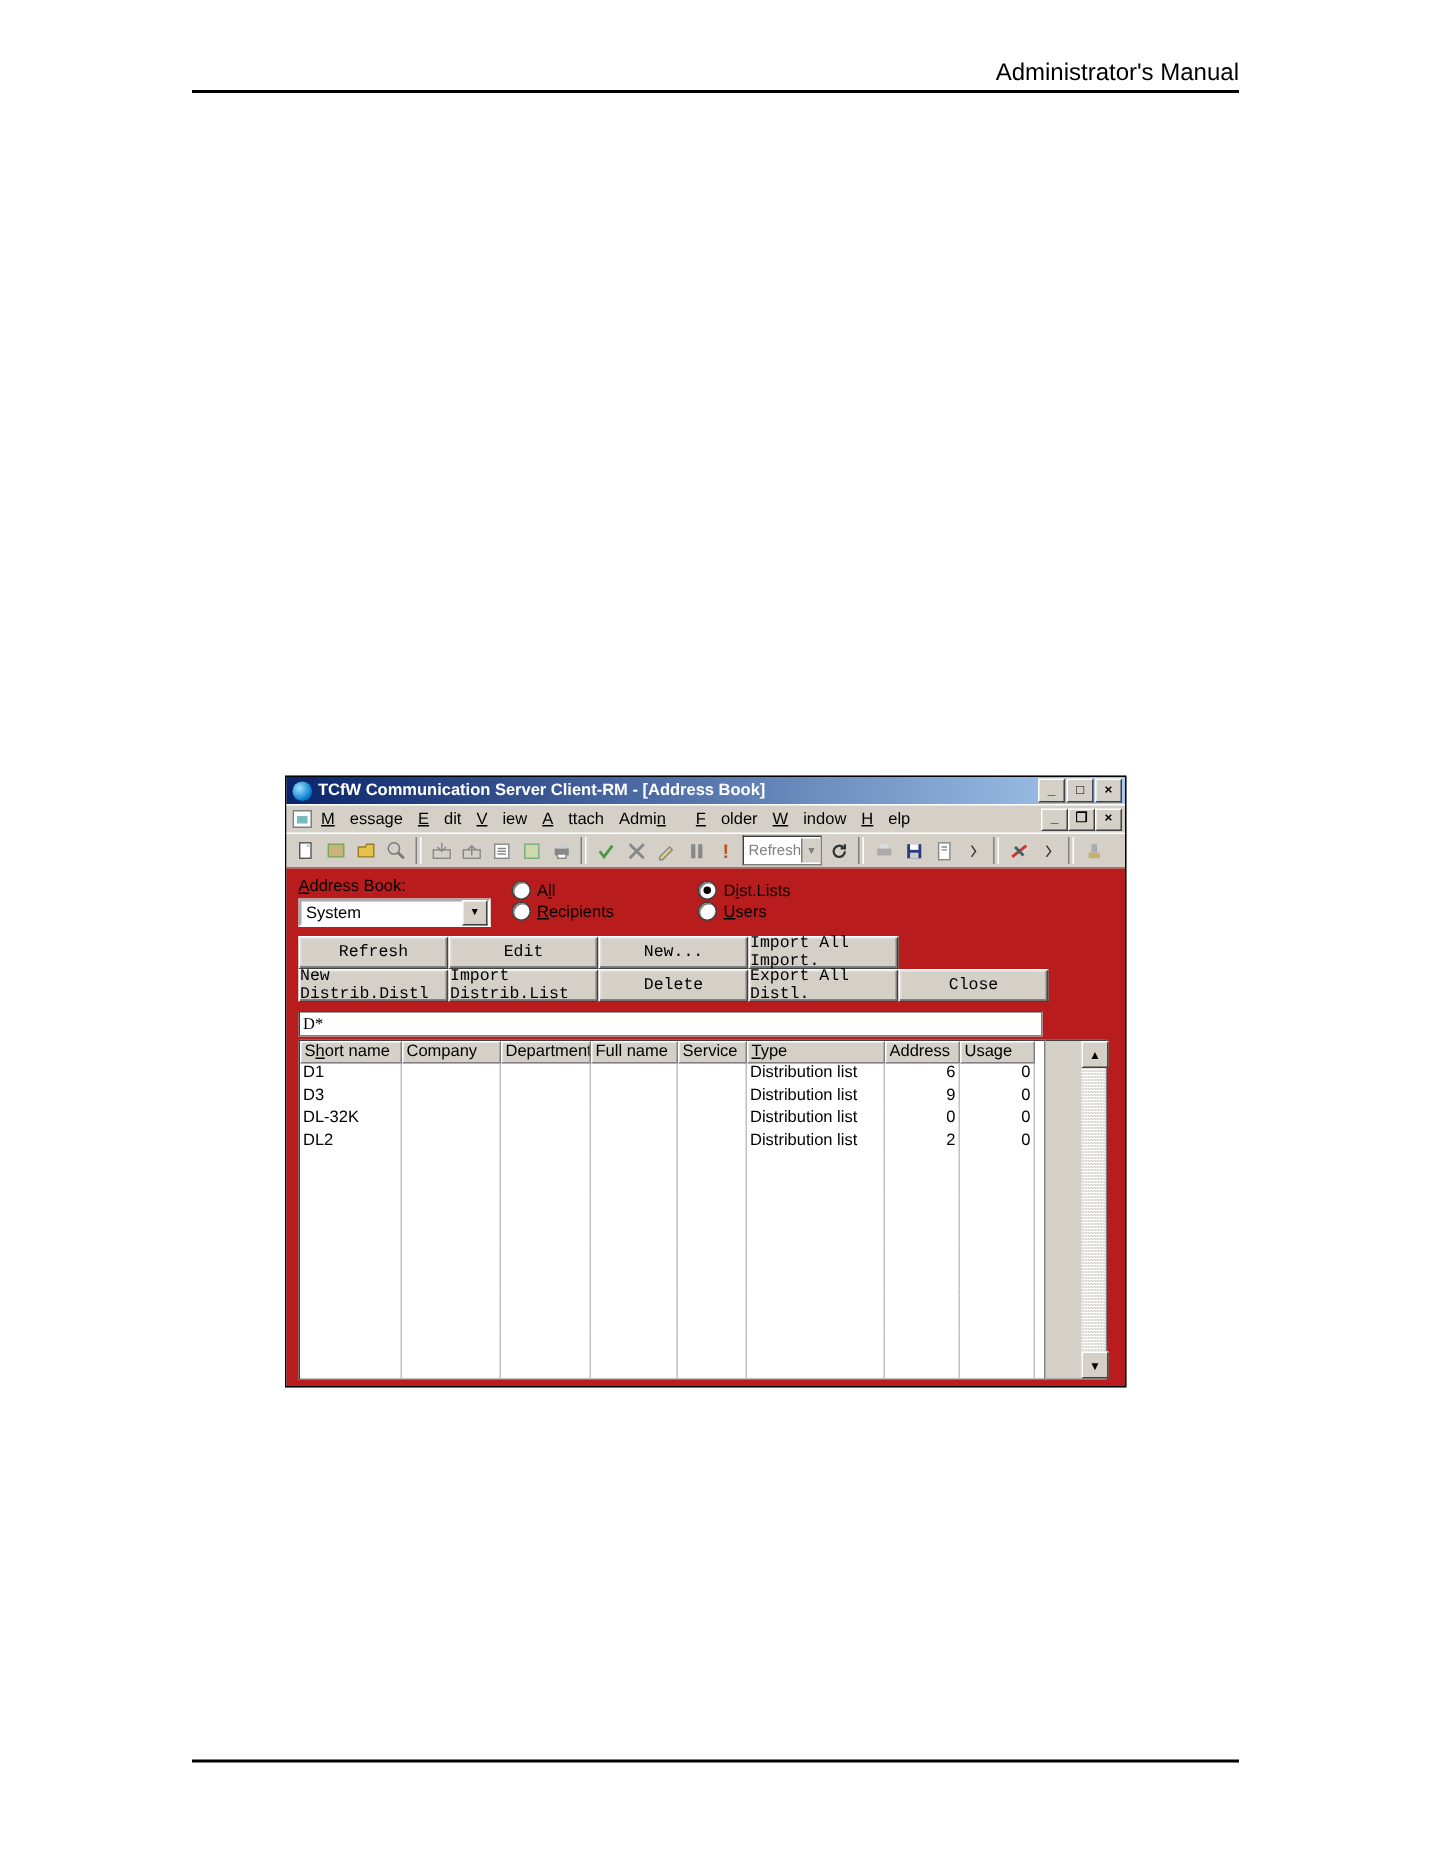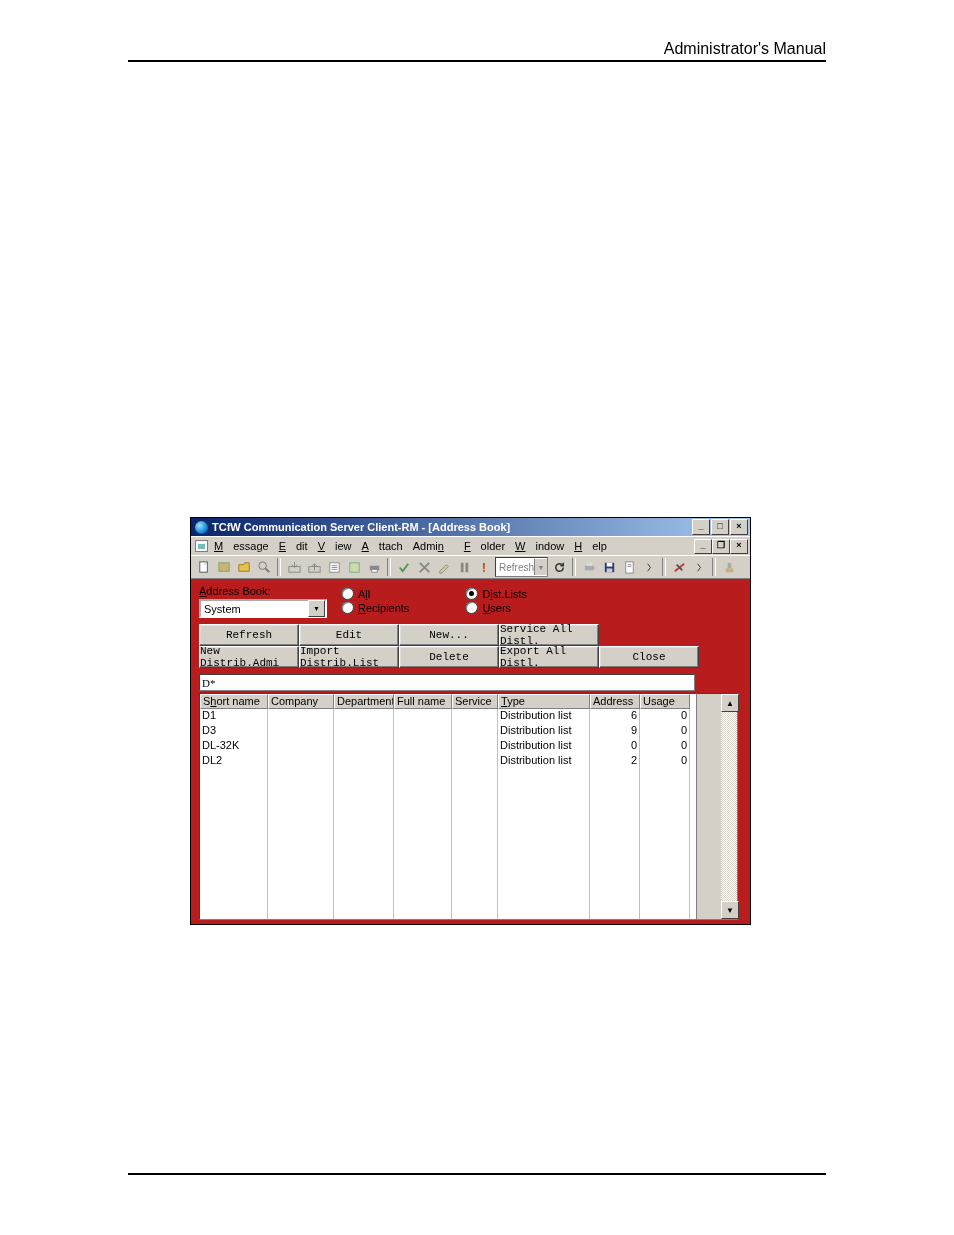--- a/index.html
+++ b/index.html
@@ -256,23 +256,23 @@
               <div class="rdot"></div>
               <span><span class="u">U</span>sers</span>
             </div>
         </div>
       </div>
 
       <div class="btn-grid">
         <div class="wbtn">Refresh</div>
         <div class="wbtn">Edit</div>
         <div class="wbtn">New...</div>
-        <div class="wbtn">Service All Distl.</div>
+        <div class="wbtn">Import All Import.</div>
         <div></div>
-        <div class="wbtn">New Distrib.Admi</div>
+        <div class="wbtn">New Distrib.Distl</div>
         <div class="wbtn">Import Distrib.List</div>
         <div class="wbtn">Delete</div>
         <div class="wbtn">Export All Distl.</div>
         <div class="wbtn">Close</div>
       </div>
 
       <div class="search-row">
         <input class="search-input" value="D*" style="">
       </div>
 

